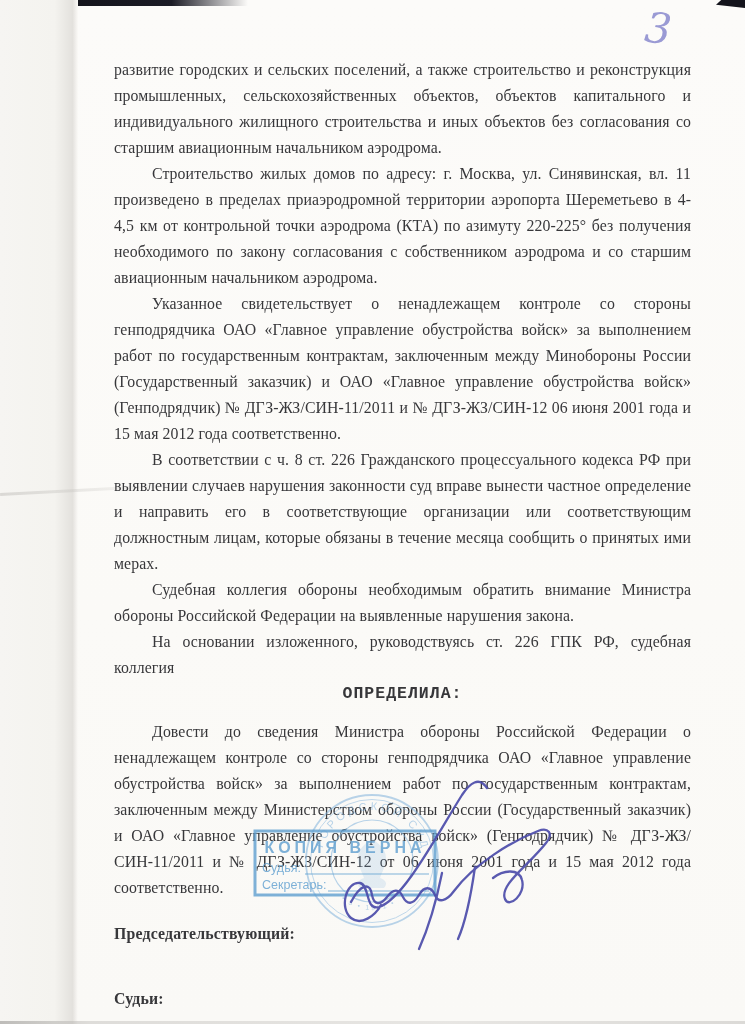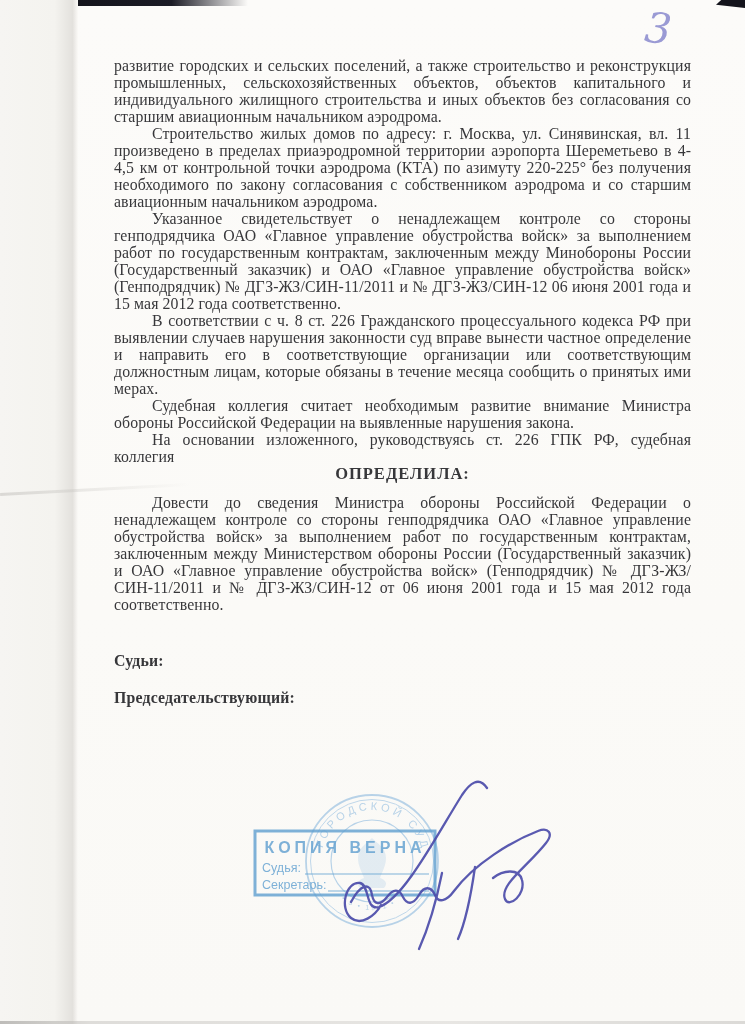--- a/index.html
+++ b/index.html
@@ -41,29 +41,29 @@
   
   .page-number{
     position:absolute;left:645px;top:8px;
     color:#8a8ace;font-size:42px;line-height:1;
     font-family:"DejaVu Serif",serif;font-style:italic;font-weight:400;
     transform:rotate(6deg);opacity:.85;
   }
   
   .content{
     position:absolute;left:114px;top:57px;width:577px;
-    color:#37373a;font-size:15.8px;line-height:17px;
+    color:#37373a;font-size:15.8px;line-height:26px;
     letter-spacing:.1px;
   }
   .para{text-align:justify;text-indent:38px;margin:0;
     text-rendering:optimizeLegibility;}
   .para.noindent{text-indent:0;}
   .para.s-heading{
     text-align:center;text-indent:0;font-weight:bold;
-    font-size:16.5px;letter-spacing:1px;
+    font-size:16.5px;letter-spacing:1px;font-family:Liberation Mono, monospace;
   }
   .para.s-after-heading{margin-top:12px;}
   .para.s-label{font-weight:bold;text-indent:0;text-align:left;letter-spacing:.2px;}
   .para.s-chairman{margin-top:20px;}
   .para.s-judges{margin-top:39px;}
   
   .stamps{
     position:absolute;left:225px;top:755px;width:380px;height:220px;
   }
 </style>
@@ -77,26 +77,26 @@
   <div class="crease"></div>
   <div class="bottom-edge"></div>
 
   <div class="page-number">3</div>
 
   <div class="content">
       <div class="para  noindent">развитие городских и сельских поселений, а также строительство и реконструкция промышленных, сельскохозяйственных объектов, объектов капитального и индивидуального жилищного строительства и иных объектов без согласования со старшим авиационным начальником аэродрома.</div>
       <div class="para">Строительство жилых домов по адресу: г. Москва, ул. Синявинская, вл. 11 произведено в пределах приаэродромной территории аэропорта Шереметьево в 4-4,5 км от контрольной точки аэродрома (КТА) по азимуту 220-225° без получения необходимого по закону согласования с собственником аэродрома и со старшим авиационным начальником аэродрома.</div>
       <div class="para">Указанное свидетельствует о ненадлежащем контроле со стороны генподрядчика ОАО «Главное управление обустройства войск» за выполнением работ по государственным контрактам, заключенным между Минобороны России (Государственный заказчик) и ОАО «Главное управление обустройства войск» (Генподрядчик) № ДГЗ-ЖЗ/СИН-11/2011 и № ДГЗ-ЖЗ/СИН-12 06 июня 2001 года и 15 мая 2012 года соответственно.</div>
       <div class="para">В соответствии с ч. 8 ст. 226 Гражданского процессуального кодекса РФ при выявлении случаев нарушения законности суд вправе вынести частное определение и направить его в соответствующие организации или соответствующим должностным лицам, которые обязаны в течение месяца сообщить о принятых ими мерах.</div>
-      <div class="para">Судебная коллегия считает необходимым развитие внимание Министра обороны Российской Федерации на выявленные нарушения закона.</div>
+      <div class="para">Судебная коллегия обороны необходимым обратить внимание Министра обороны Российской Федерации на выявленные нарушения закона.</div>
       <div class="para">На основании изложенного, руководствуясь ст. 226 ГПК РФ, судебная коллегия</div>
       <div class="para s-heading noindent">ОПРЕДЕЛИЛА:</div>
       <div class="para s-after-heading">Довести до сведения Министра обороны Российской Федерации о ненадлежащем контроле со стороны генподрядчика ОАО «Главное управление обустройства войск» за выполнением работ по государственным контрактам, заключенным между Министерством обороны России (Государственный заказчик) и ОАО «Главное управление обустройства войск» (Генподрядчик) № ДГЗ-ЖЗ/СИН-11/2011 и № ДГЗ-ЖЗ/СИН-12 от 06 июня 2001 года и 15 мая 2012 года соответственно.</div>
+      <div class="para s-label s-chairman noindent">Председательствующий:</div>
       <div class="para s-label s-judges noindent">Судьи:</div>
-      <div class="para s-label s-chairman noindent">Председательствующий:</div>
     </div>
 
   <svg class="stamps" viewBox="0 0 380 220" xmlns="http://www.w3.org/2000/svg">
 
     <g opacity="0.55">
       <circle cx="147" cy="106" r="66" fill="none" stroke="#82b3dc" stroke-width="1.8"></circle>
       <circle cx="147" cy="106" r="61.5" fill="none" stroke="#82b3dc" stroke-width="0.9"></circle>
       <circle cx="147" cy="106" r="41" fill="none" stroke="#82b3dc" stroke-width="1.2"></circle>
       <path id="sealTopArc" d="M 96 106 A 51 51 0 1 1 198 106" fill="none"></path>
       <path id="sealBottomArc" d="M 101 123 A 49 49 0 0 0 193 123" fill="none"></path>

